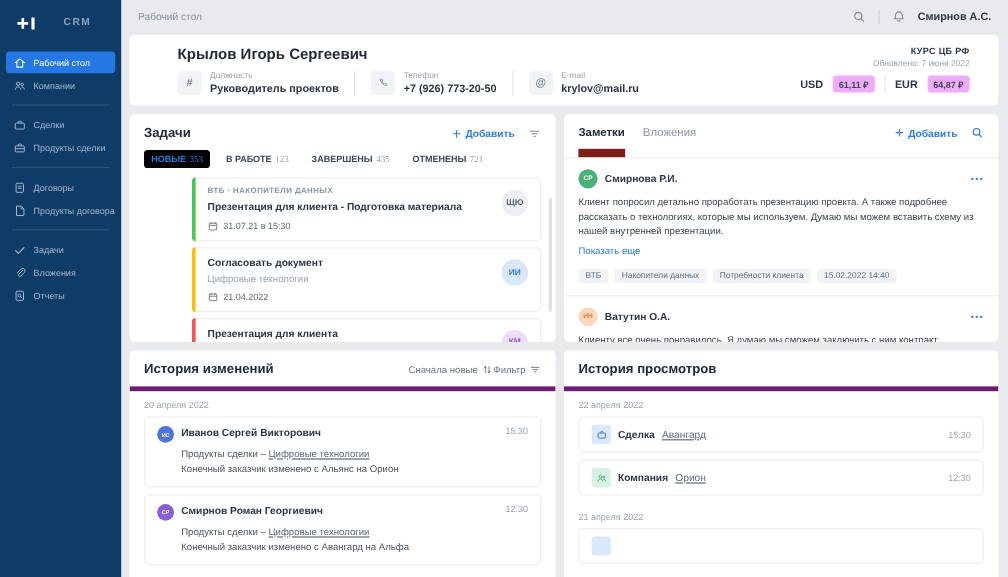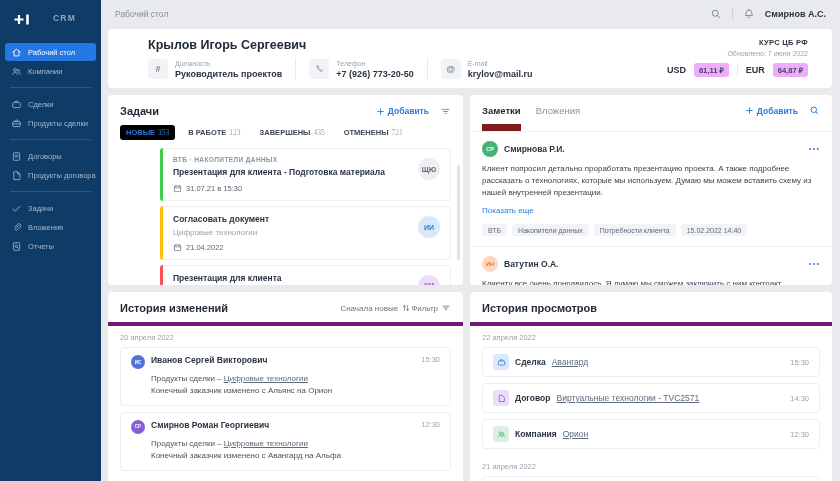--- a/index.html
+++ b/index.html
@@ -467,30 +467,20 @@
             <svg width="9" height="9" viewBox="0 0 16 16">
                 <rect x="2.5" y="5.2" width="11" height="7.3" rx="1.2" stroke="currentColor" stroke-width="1.4" fill="none"></rect>
                 <path d="M6 5V4a1 1 0 0 1 1-1h2a1 1 0 0 1 1 1v1" stroke="currentColor" stroke-width="1.4" fill="none"></path>
               </svg>
           </div>
           <span class="view-type">Сделка</span>
           <span class="view-link">Авангард</span>
           <span class="view-time">15:30</span>
         </div>
 
-        <div class="view-row">
-          <div class="view-icon vi-contract">
-            <svg width="9" height="9" viewBox="0 0 16 16">
-                <path d="M4 2.5h5.5L13 6v7.5H4z" stroke="currentColor" stroke-width="1.4" fill="none" stroke-linejoin="round"></path>
-              </svg>
-          </div>
-          <span class="view-type">Договор</span>
-          <span class="view-link">Виртуальные технологии - TVC2571</span>
-          <span class="view-time">14:30</span>
-        </div>
 
         <div class="view-row">
           <div class="view-icon vi-company">
             <svg width="9" height="9" viewBox="0 0 16 16">
                 <circle cx="6" cy="5.6" r="2" stroke="currentColor" stroke-width="1.3" fill="none"></circle>
                 <circle cx="11" cy="6.4" r="1.5" stroke="currentColor" stroke-width="1.2" fill="none"></circle>
                 <path d="M2.7 12.3c0-1.9 1.5-3.1 3.3-3.1s3.3 1.2 3.3 3.1M10.6 9.4c1.6 0 2.8 1.1 2.8 2.7" stroke="currentColor" stroke-width="1.3" fill="none" stroke-linecap="round"></path>
               </svg>
           </div>
           <span class="view-type">Компания</span>

